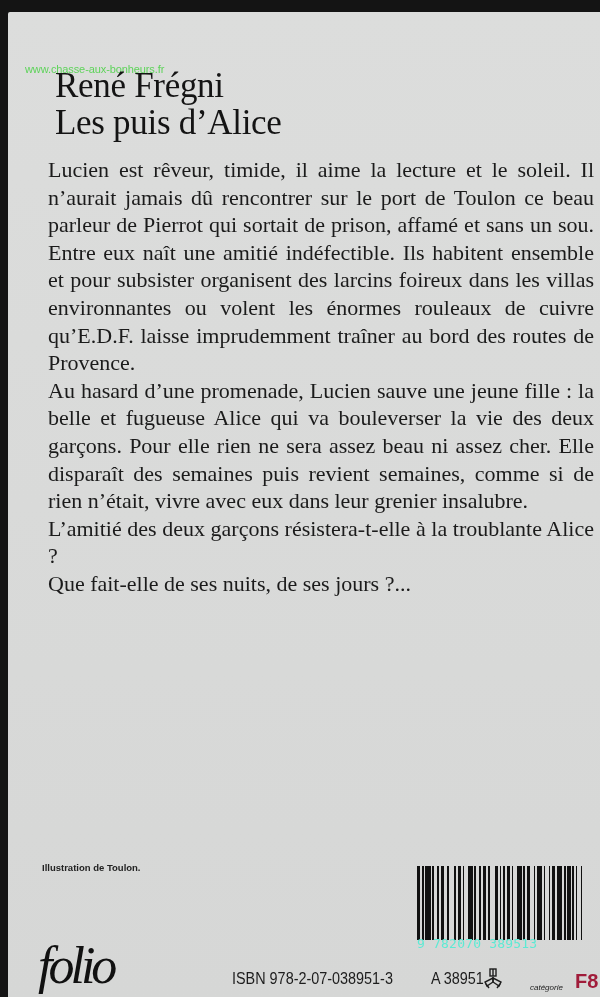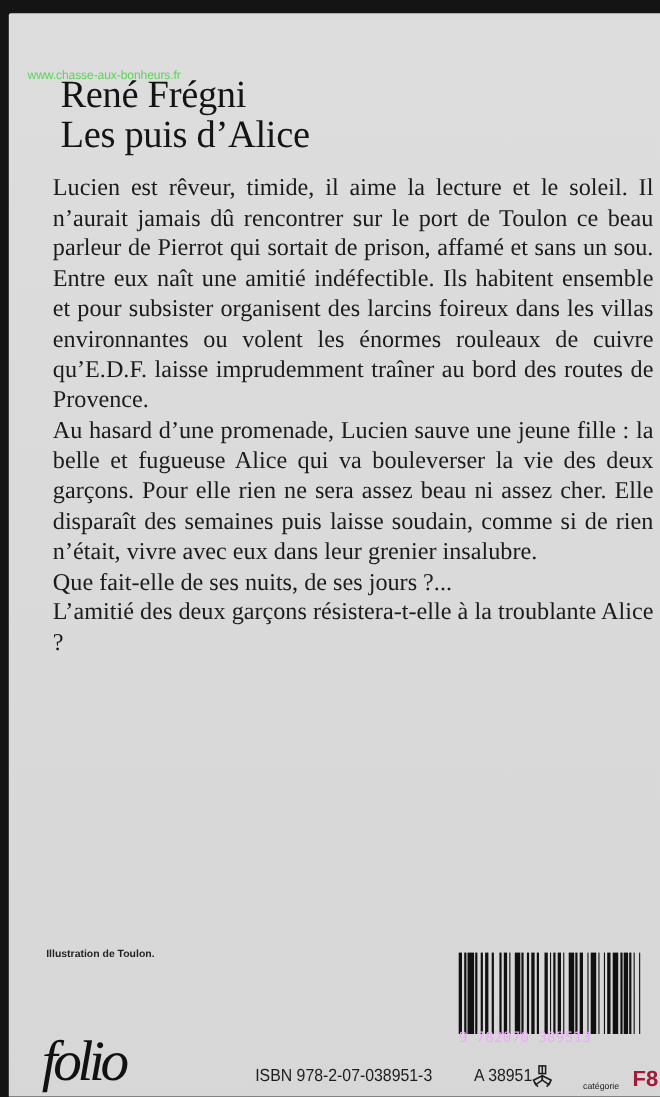--- a/index.html
+++ b/index.html
@@ -40,62 +40,62 @@
     font-style: italic;
   }
   .barcode {
     position: absolute; left: 417px; top: 866px; width: 166px; height: 82px;
   }
   .barcode-bars { position: absolute; left: 0; top: 0; width: 166px; height: 74px; display: flex; }
   .barcode-bars span { display: block; height: 100%; }
   .barcode-digits {
     position: absolute; left: 0; top: 70px; width: 166px;
     font-family: "DejaVu Sans Mono", "Liberation Mono", monospace;
-    font-size: 13px; color: #f0abfc; white-space: nowrap; letter-spacing: 0.2px;
+    font-size: 13px; color: #5eead4; white-space: nowrap; letter-spacing: 0.2px;
     background: transparent;
   }
   .isbn {
     position: absolute; left: 232px; top: 970px;
     font-family: "Liberation Sans", "DejaVu Sans", sans-serif;
     font-size: 16px; color: #1d1d1d; transform: scaleX(0.9); transform-origin: left;
     white-space: nowrap;
   }
   .code {
     position: absolute; left: 431px; top: 970px;
     font-family: "Liberation Sans", "DejaVu Sans", sans-serif;
     font-size: 16px; color: #1d1d1d; transform: scaleX(0.9); transform-origin: left;
     white-space: nowrap;
   }
   .emblem { position: absolute; left: 482px; top: 968px; width: 22px; height: 22px; }
   .cat-label {
     position: absolute; left: 530px; top: 983px;
     font-family: "Liberation Sans", "DejaVu Sans", sans-serif;
-    font-size: 8px; color: #222;
+    font-size: 8px; color: #222; font-style: italic;
   }
   .cat-code {
     position: absolute; left: 575px; top: 970px;
     font-family: "Liberation Sans", "DejaVu Sans", sans-serif;
     font-size: 20px; font-weight: bold; color: #a01c3a;
   }
 </style>
 </head>
 <body>
 
 <div class="cover">
   <div class="watermark">www.chasse-aux-bonheurs.fr</div>
 </div>
 
 <div class="author">René Frégni</div>
 <div class="title">Les puis d’Alice</div>
 
 <div class="blurb">
   <p>Lucien est rêveur, timide, il aime la lecture et le soleil. Il n’aurait jamais dû rencontrer sur le port de Toulon ce beau parleur de Pierrot qui sortait de prison, affamé et sans un sou. Entre eux naît une amitié indéfectible. Ils habitent ensemble et pour subsister organisent des larcins foireux dans les villas environnantes ou volent les énormes rouleaux de cuivre qu’E.D.F. laisse imprudemment traîner au bord des routes de Provence.</p>
-  <p>Au hasard d’une promenade, Lucien sauve une jeune fille : la belle et fugueuse Alice qui va bouleverser la vie des deux garçons. Pour elle rien ne sera assez beau ni assez cher. Elle disparaît des semaines puis laisse soudain, comme si de rien n’était, vivre avec eux dans leur grenier insalubre.</p>
+  <p>Au hasard d’une promenade, Lucien sauve une jeune fille : la belle et fugueuse Alice qui va bouleverser la vie des deux garçons. Pour elle rien ne sera assez beau ni assez cher. Elle disparaît des semaines puis revient semaines, comme si de rien n’était, vivre avec eux dans leur grenier insalubre.</p>
+  <p>L’amitié des deux garçons résistera-t-elle à la troublante Alice ?</p>
   <p>Que fait-elle de ses nuits, de ses jours ?...</p>
-  <p>L’amitié des deux garçons résistera-t-elle à la troublante Alice ?</p>
 </div>
 
 <div class="credit">Illustration de Toulon.</div>
 
 <div class="folio">folio</div>
 
 <div class="barcode">
   <div class="barcode-bars" id="bars">
       <span style="width: 3.38776px; background: rgb(17, 17, 17);"></span>
       <span style="width: 1.69388px; background: transparent;"></span>

